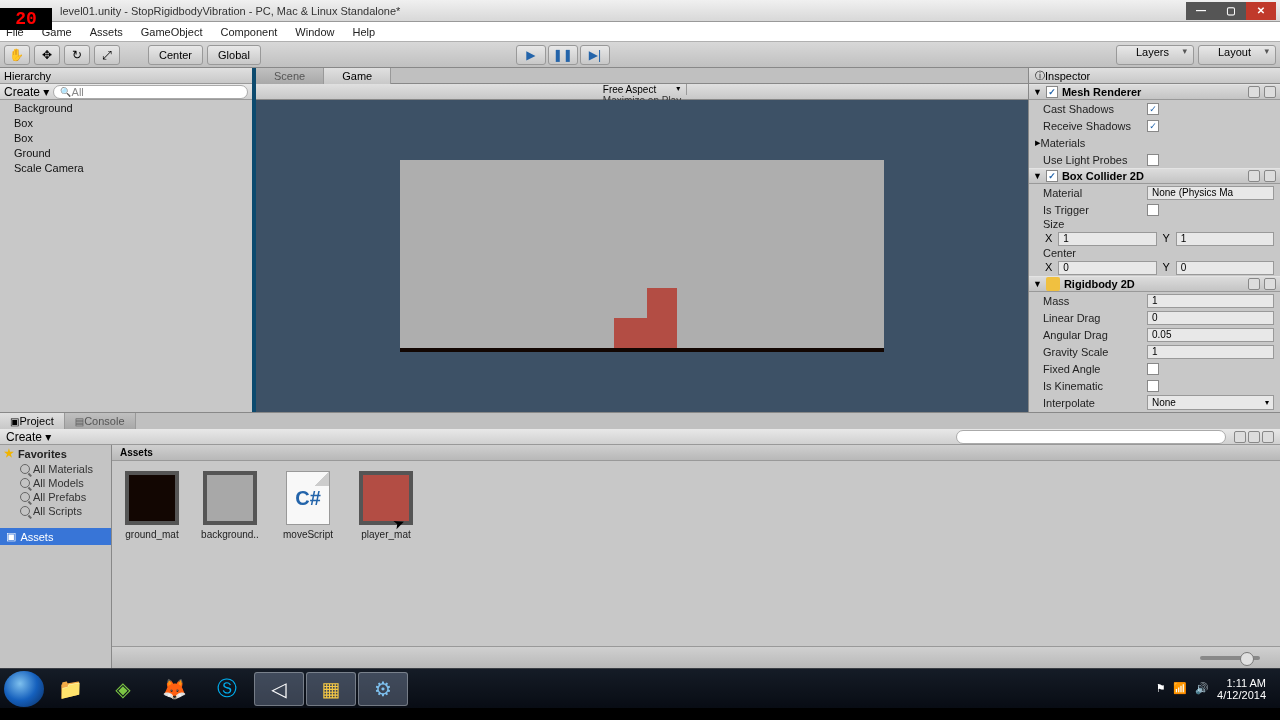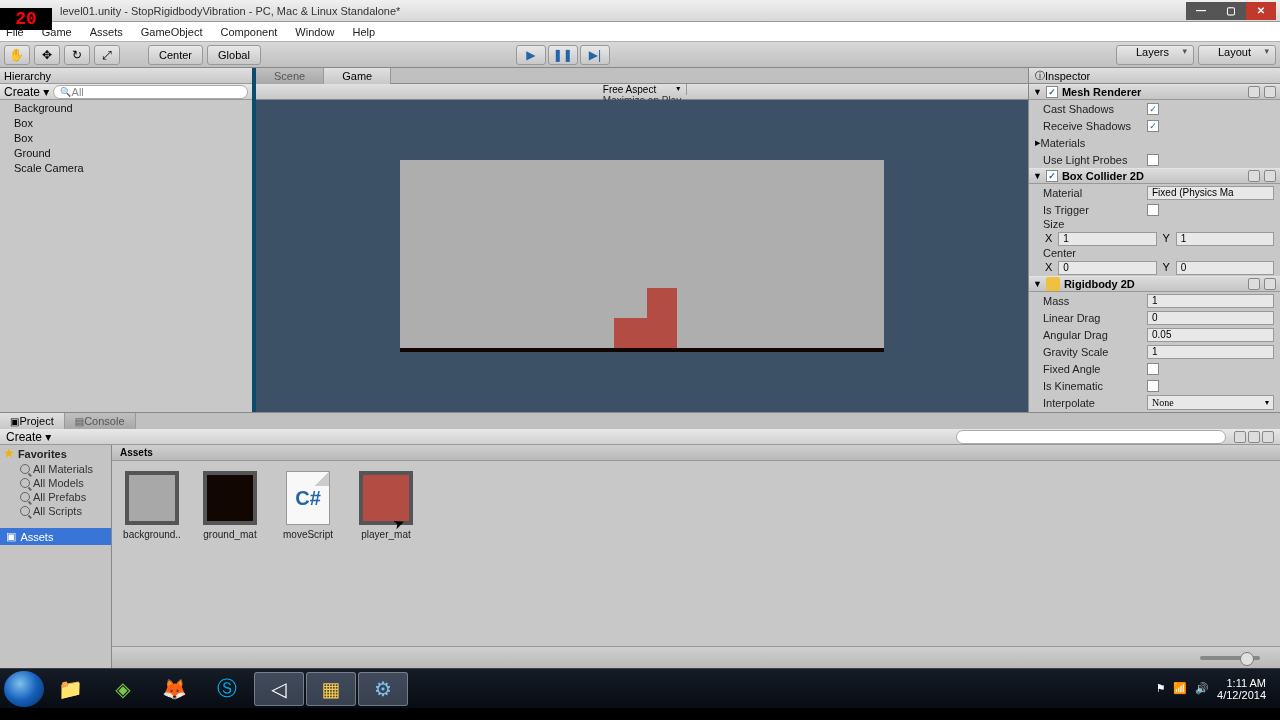--- a/index.html
+++ b/index.html
@@ -61,21 +61,21 @@
 .comp-header .tri { margin-right:4px; font-size:9px; }
 .comp-header .cb { width:12px; height:12px; margin-right:4px; background:#fff; border:1px solid #888; display:flex;align-items:center;justify-content:center; font-size:9px; color:#2364aa; }
 .comp-header .gear { margin-left:auto; display:flex; gap:4px; }
 .mini-icon { width:12px; height:12px; background:#ddd; border:1px solid #888; border-radius:2px; }
 .prop-row { display:flex; align-items:center; height:17px; padding:0 6px 0 14px; }
 .prop-row .label { width:104px; color:#222; }
 .prop-row .cb { width:12px; height:12px; background:#fff; border:1px solid #888; display:flex;align-items:center;justify-content:center; font-size:9px; color:#2364aa; }
 .prop-row .field { flex:1; height:14px; background:#e8e8e8; border:1px solid #999; padding:0 4px; display:flex; align-items:center; font-size:10px; }
 .prop-row .xy { display:flex; gap:4px; flex:1; }
 .prop-row .xy span.ax { padding:0 2px; }
-.dropfield { flex:1; height:15px; background:#e8e8e8; border:1px solid #999; padding:0 4px; display:flex; align-items:center; position:relative; font-size:10px;font-family:Liberation Serif, serif; }
+.dropfield { flex:1; height:15px; background:#e8e8e8; border:1px solid #999; padding:0 4px; display:flex; align-items:center; position:relative; font-size:10px; }
 .dropfield::after { content:'▾'; position:absolute; right:4px; font-size:8px; }
 .sub-label { padding:0 6px 0 14px; color:#222; }
 
 
 .bottom { height: 256px; background:#c8c8c8; border-top:1px solid #888; display:flex; flex-direction:column; }
 .bottom-tabs { height:16px; display:flex; background:#c0c0c0; }
 .btab { padding:0 10px; display:flex;align-items:center; background: linear-gradient(#e0e0e0,#c8c8c8); border-right:1px solid #999; font-size:10px; }
 .btab.inactive { background: linear-gradient(#c0c0c0,#a8a8a8); color:#555; }
 .bottom-sub { height:16px; background: linear-gradient(#e8e8e8,#d0d0d0); border-bottom:1px solid #999; display:flex;align-items:center; padding:0 6px; gap:8px; }
 .proj-search { width:270px; height:14px; background:#fff; border:1px solid #aaa; border-radius:7px; padding:0 16px; font-size:9px; margin-left:auto; }
@@ -241,21 +241,21 @@
         <span class="tri">▼</span>
           <span class="cb">✓</span>
         <span>Box Collider 2D</span>
         <span class="gear">
             <span class="mini-icon"></span>
             <span class="mini-icon"></span>
           </span>
       </div>
       <div class="prop-row">
           <span class="label">Material</span>
-          <div class="field">Fixed (Physics Ma</div>
+          <div class="field">None (Physics Ma</div>
         </div>
       <div class="prop-row">
           <span class="label">Is Trigger</span>
           <span class="cb"></span>
         </div>
       <div class="sub-label">Size</div>
       <div class="prop-row">
           <div class="xy">
             <span class="ax">X</span>
             <div class="field">1</div>
@@ -351,26 +351,26 @@
       <div class="fav">
           <span class="search-glyph"></span>
           <span>All Scripts</span>
         </div>
       <div class="assets-sel">▣ <span>Assets</span></div>
     </div>
     <div class="proj-grid">
       <div class="proj-path">Assets</div>
       <div class="assets-icons">
         <div class="asset">
+            <div class="thumb gr"></div>
+            <div class="name">ground_mat</div>
+          </div>
+        <div class="asset">
             <div class="thumb bg"></div>
             <div class="name">background..</div>
-          </div>
-        <div class="asset">
-            <div class="thumb gr"></div>
-            <div class="name">ground_mat</div>
           </div>
         <div class="asset">
             <div class="thumb cs">C#</div>
             <div class="name">moveScript</div>
           </div>
         <div class="asset">
             <div class="thumb pl"></div>
             <div class="name">player_mat</div>
           </div>
       </div>

